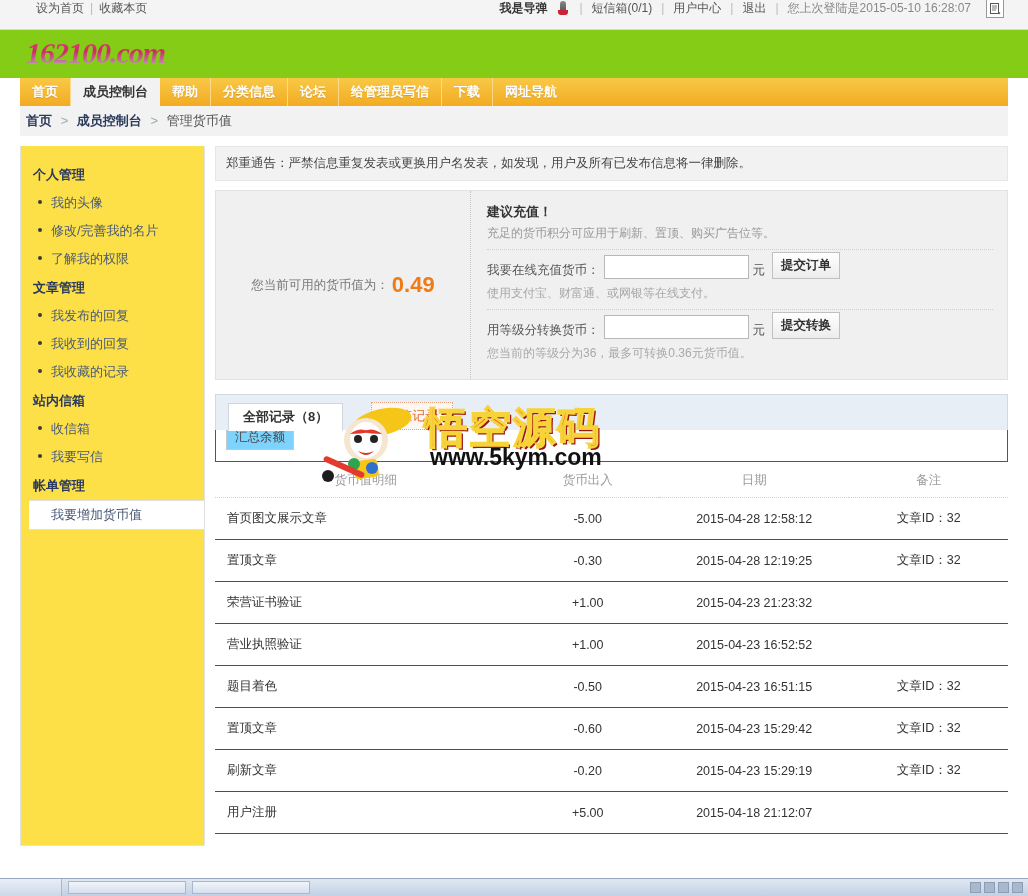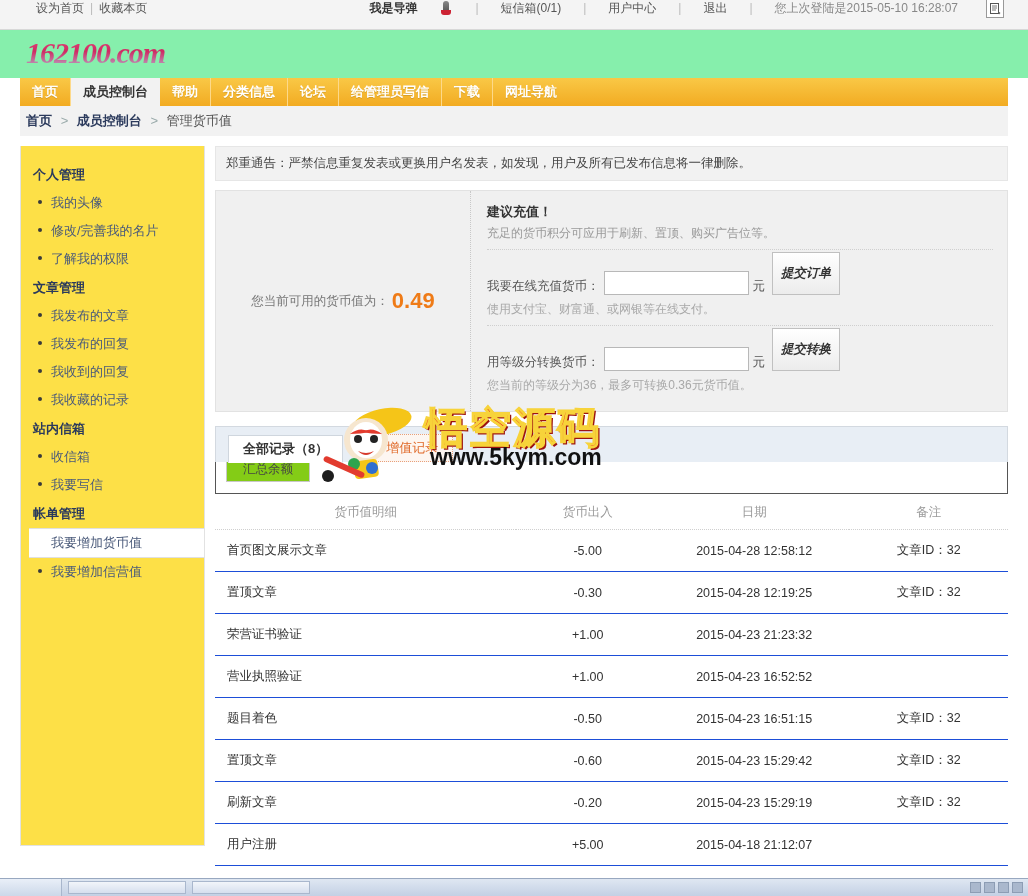--- a/index.html
+++ b/index.html
@@ -15,21 +15,21 @@
   
   #topbar{
     height:30px; background:#f4f4f4;
     border-bottom:1px solid #d8d8d8;
     display:flex; align-items:center;
     padding:0 12px 13px 36px;
     font-size:12px; color:#555;
   }
   #topbar a{ color:#555; text-decoration:none; }
   .tb-left{ display:flex; align-items:center; gap:6px; }
-  .tb-right{ margin-left:auto; display:flex; align-items:center; gap:22px; padding-right:12px;}
+  .tb-right{ margin-left:auto; display:flex; align-items:center; gap:9px; padding-right:12px;}
   .tb-sep{ color:#bbb; }
   .tb-strong{ font-weight:bold; color:#333; }
   .tb-dim{ color:#888; }
   .missile-icon{
     width:14px;height:14px;display:inline-block;position:relative;vertical-align:-2px;
   }
   .missile-icon::before{
     content:"";position:absolute;left:4px;top:0;width:6px;height:11px;
     background:linear-gradient(#888,#555);border-radius:3px 3px 0 0;
   }
@@ -37,21 +37,21 @@
     content:"";position:absolute;left:2px;top:9px;width:10px;height:5px;
     background:#c23;border-radius:0 0 3px 3px;
   }
   .note-icon{
     width:18px;height:19px;border:1px solid #999;background:#fff;
     display:inline-flex;align-items:center;justify-content:center;
     margin-left:6px;
   }
   .note-icon svg{display:block;}
   
-  #logobar{ height:48px; position:relative; background:#86efac; }
+  #logobar{ height:48px; position:relative; background:#84cc16; }
   #logo{
     position:absolute; left:26px; top:6px;
     font-family:"Liberation Serif","DejaVu Serif",serif;
     font-style:italic; font-weight:bold; font-size:30px;
     letter-spacing:-1px;
     color:#d6326b;
     background:linear-gradient(180deg,#e8487e 0%,#cf2a63 45%,#b5b8d6 100%);
     -webkit-background-clip:text; background-clip:text;
     -webkit-text-fill-color:transparent;
   }
@@ -130,22 +130,22 @@
   .rf-row .lab{ color:#555; font-size:12.5px; }
   .rf-input{
     width:145px; height:24px; border:1px solid #b8b8b8;
     background:#fff; margin:0 4px; outline:none;
     font-family:inherit; font-size:12px; padding:0 4px;
   }
   .rf-unit{ color:#555; font-size:12.5px; margin-right:7px;}
   .rf-btn{
     border:1px solid #c0c0c0;
     background:linear-gradient(180deg,#ffffff,#ececec);
-    padding:12px 8px; font-size:12.5px; color:#333;
-    font-family:inherit; cursor:pointer; font-weight:bold;font-style:italic;
+    padding:4px 8px; font-size:12.5px; color:#333;
+    font-family:inherit; cursor:pointer; font-weight:bold;
   }
   .rf-hint{ color:#a8a8a8; font-size:12px; margin-top:6px; padding-bottom:7px;
             border-bottom:1px dotted #cfcfcf;}
   .rf-hint.last{ border-bottom:none; }
   
   #tabStrip{
     background:#e8eef5; border:1px solid #d3d9e0; border-bottom:none;
     height:36px; display:flex; align-items:flex-end; padding-left:12px;
     position:relative;
     gap:24px;
@@ -158,22 +158,22 @@
   .tab.active{
     background:#ffffff; border:1px solid #cfd6de; border-bottom:1px solid #fff;
     color:#333; font-weight:bold; margin-bottom:-1px;
   }
   .tab.alt{ border:1px dotted #e8a07a; color:#e06a2a; background:#fdf6f1;}
   #summaryRow{
     border:1px solid #555; border-top:none; background:#fff;
     height:32px; display:flex; align-items:center; padding-left:10px;
   }
   #summaryBtn{
-    border:1px solid #c8c8c8; background:#84cc16;
-    padding:3px 16px; font-size:12.5px; color:#444; cursor:pointer;
+    border:1px solid #c8c8c8; background:#7dd3fc;
+    padding:3px 8px; font-size:12.5px; color:#444; cursor:pointer;
     margin-top:-16px;
   }
   
   table#ledger{ width:100%; border-collapse:collapse; margin-top:4px;}
   #ledger thead th{
     color:#9a9a9a; font-weight:normal; font-size:12.5px;
     padding:6px 0 8px 0; border-bottom:1px dotted #cfcfcf;text-align:center;
   }
   #ledger tbody td{
     padding:12px 0; font-size:12.5px; color:#333;
@@ -283,32 +283,30 @@
 
 <div id="page">
 
   <div id="sidebar">
     <div class="sb-group">个人管理</div>
     <div class="sb-item">我的头像</div>
     <div class="sb-item">修改/完善我的名片</div>
     <div class="sb-item">了解我的权限</div>
 
     <div class="sb-group">文章管理</div>
-    <div class="sb-item">我发布的文章</div>
     <div class="sb-item">我发布的回复</div>
     <div class="sb-item">我收到的回复</div>
     <div class="sb-item">我收藏的记录</div>
 
     <div class="sb-group">站内信箱</div>
     <div class="sb-item">收信箱</div>
     <div class="sb-item">我要写信</div>
 
     <div class="sb-group">帐单管理</div>
     <div class="sb-item active">我要增加货币值</div>
-    <div class="sb-item">我要增加信营值</div>
   </div>
 
   <div id="content">
 
     <div class="notice">郑重通告：严禁信息重复发表或更换用户名发表，如发现，用户及所有已发布信息将一律删除。</div>
 
     <div id="rechargePanel">
       <div id="balanceBox">
         <span class="lbl">您当前可用的货币值为：</span>
         <span class="val">0.49</span>

